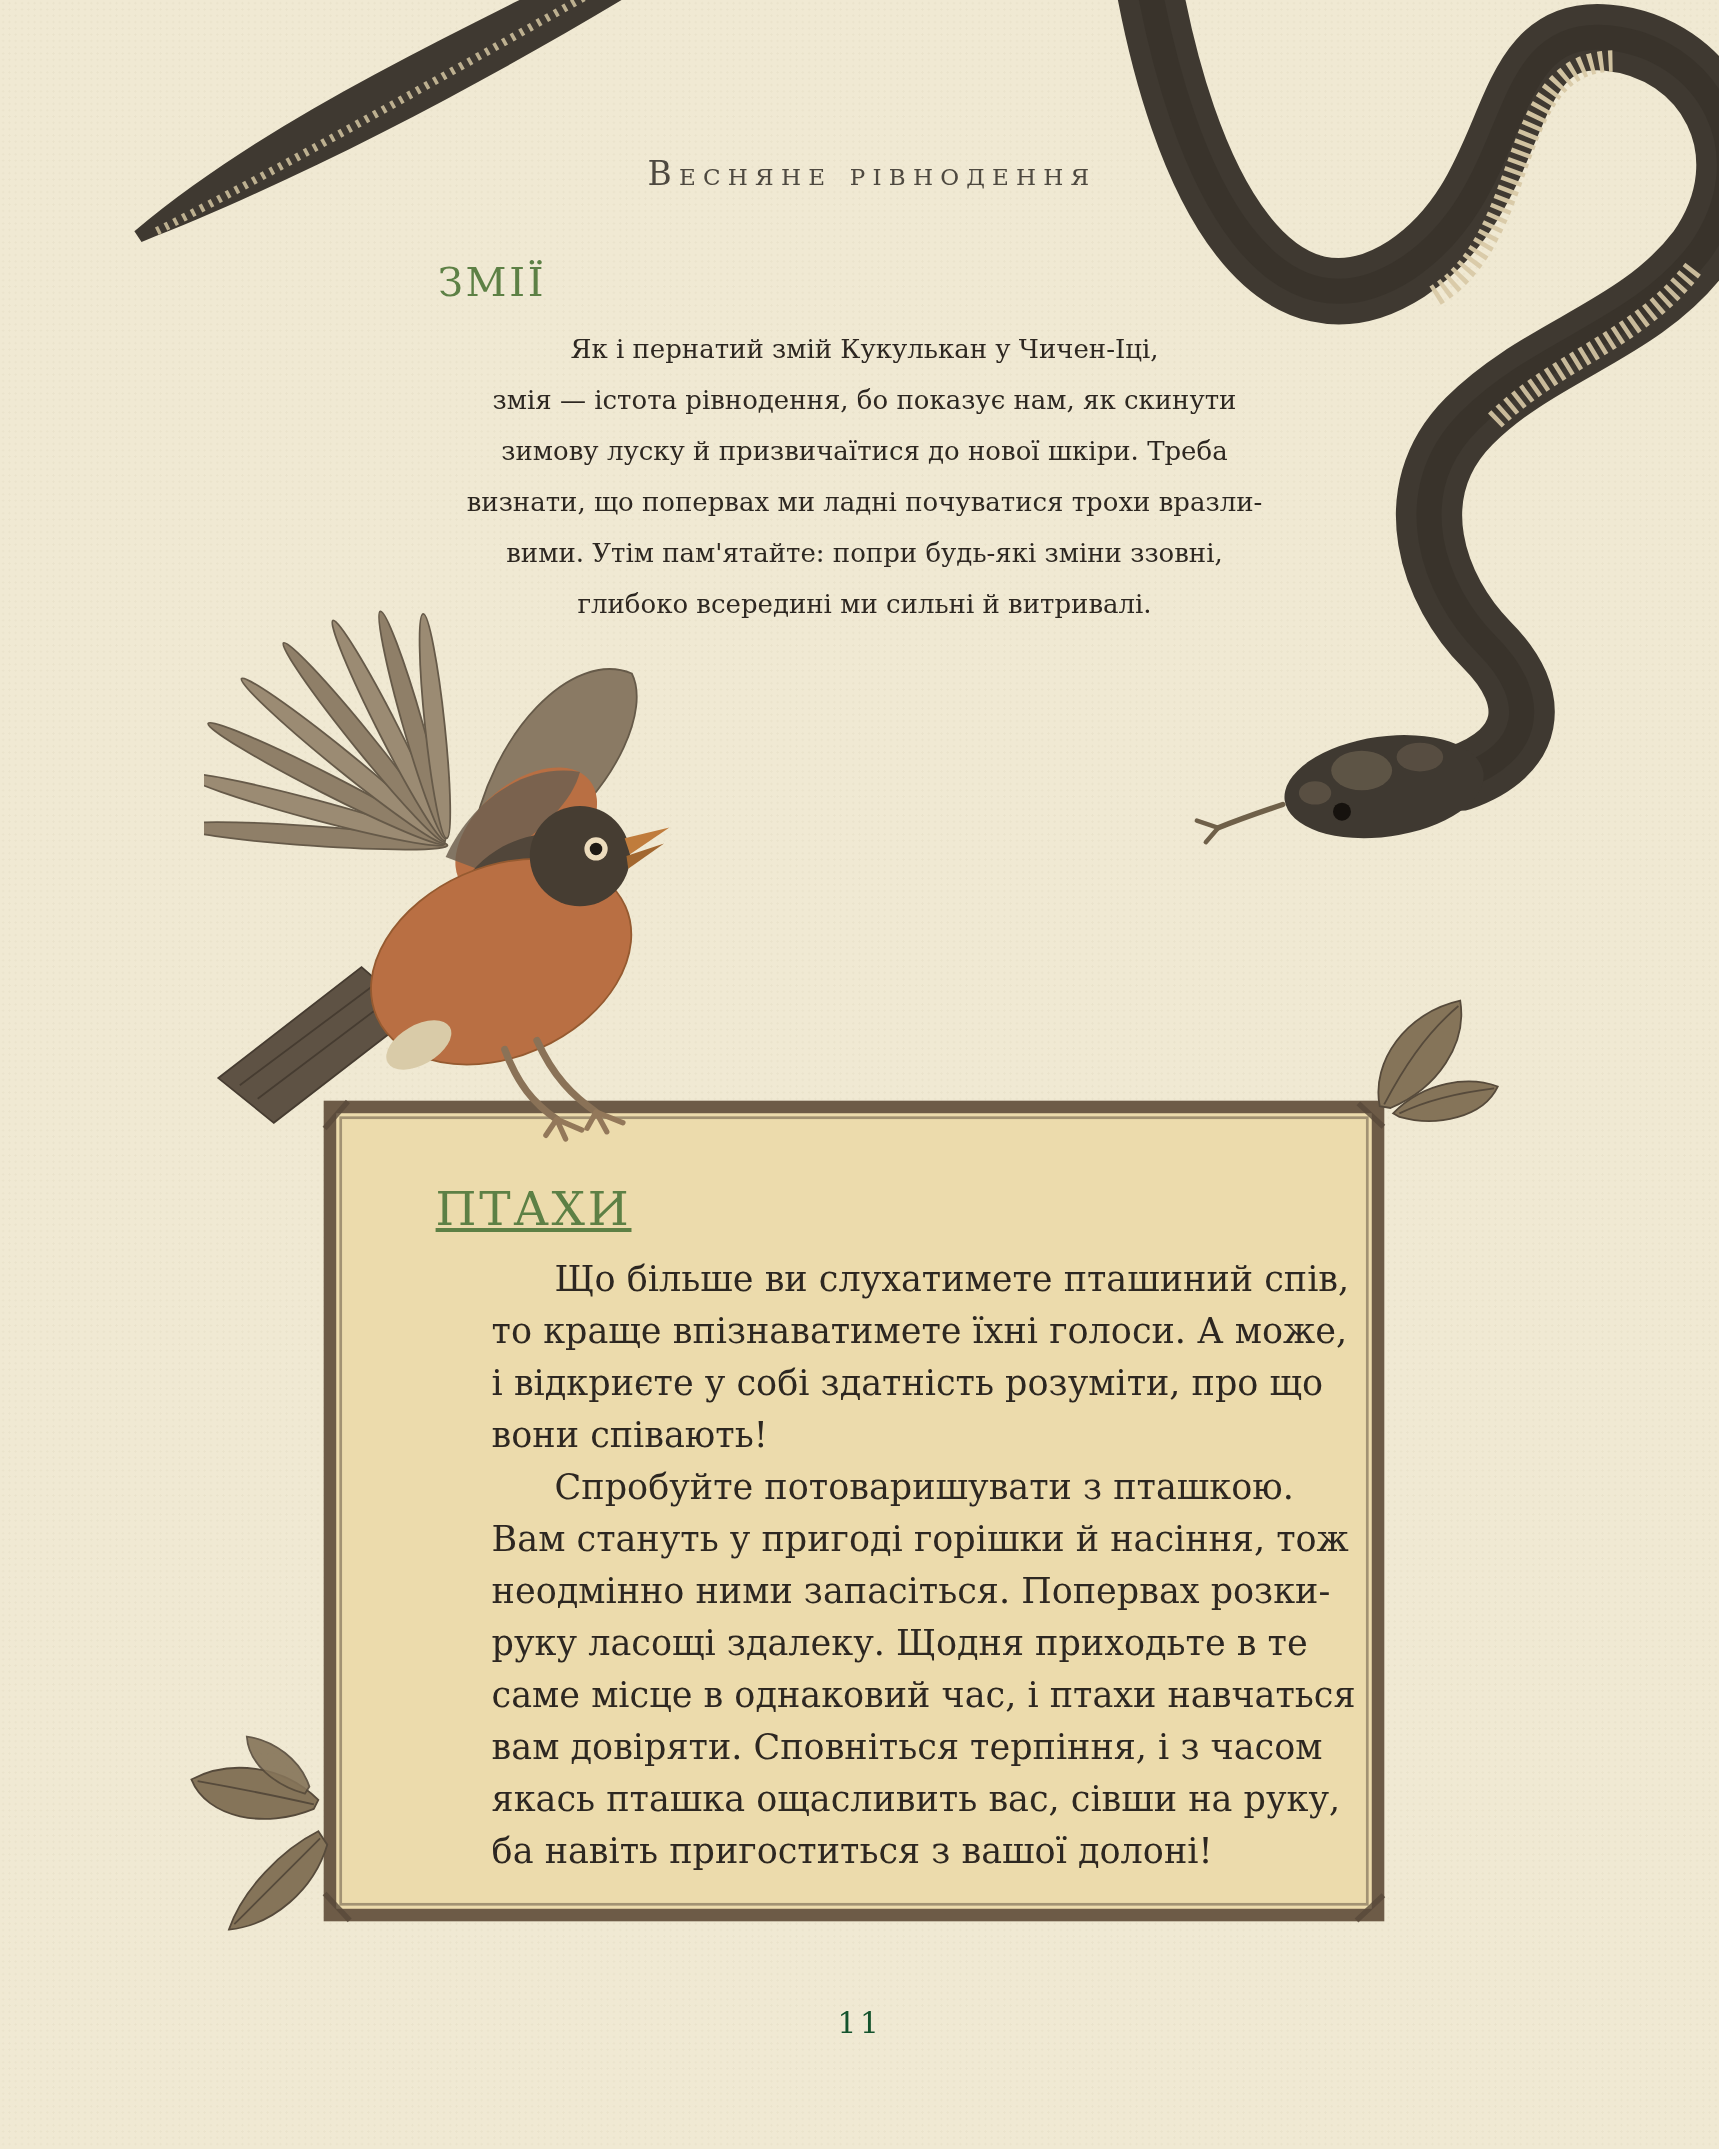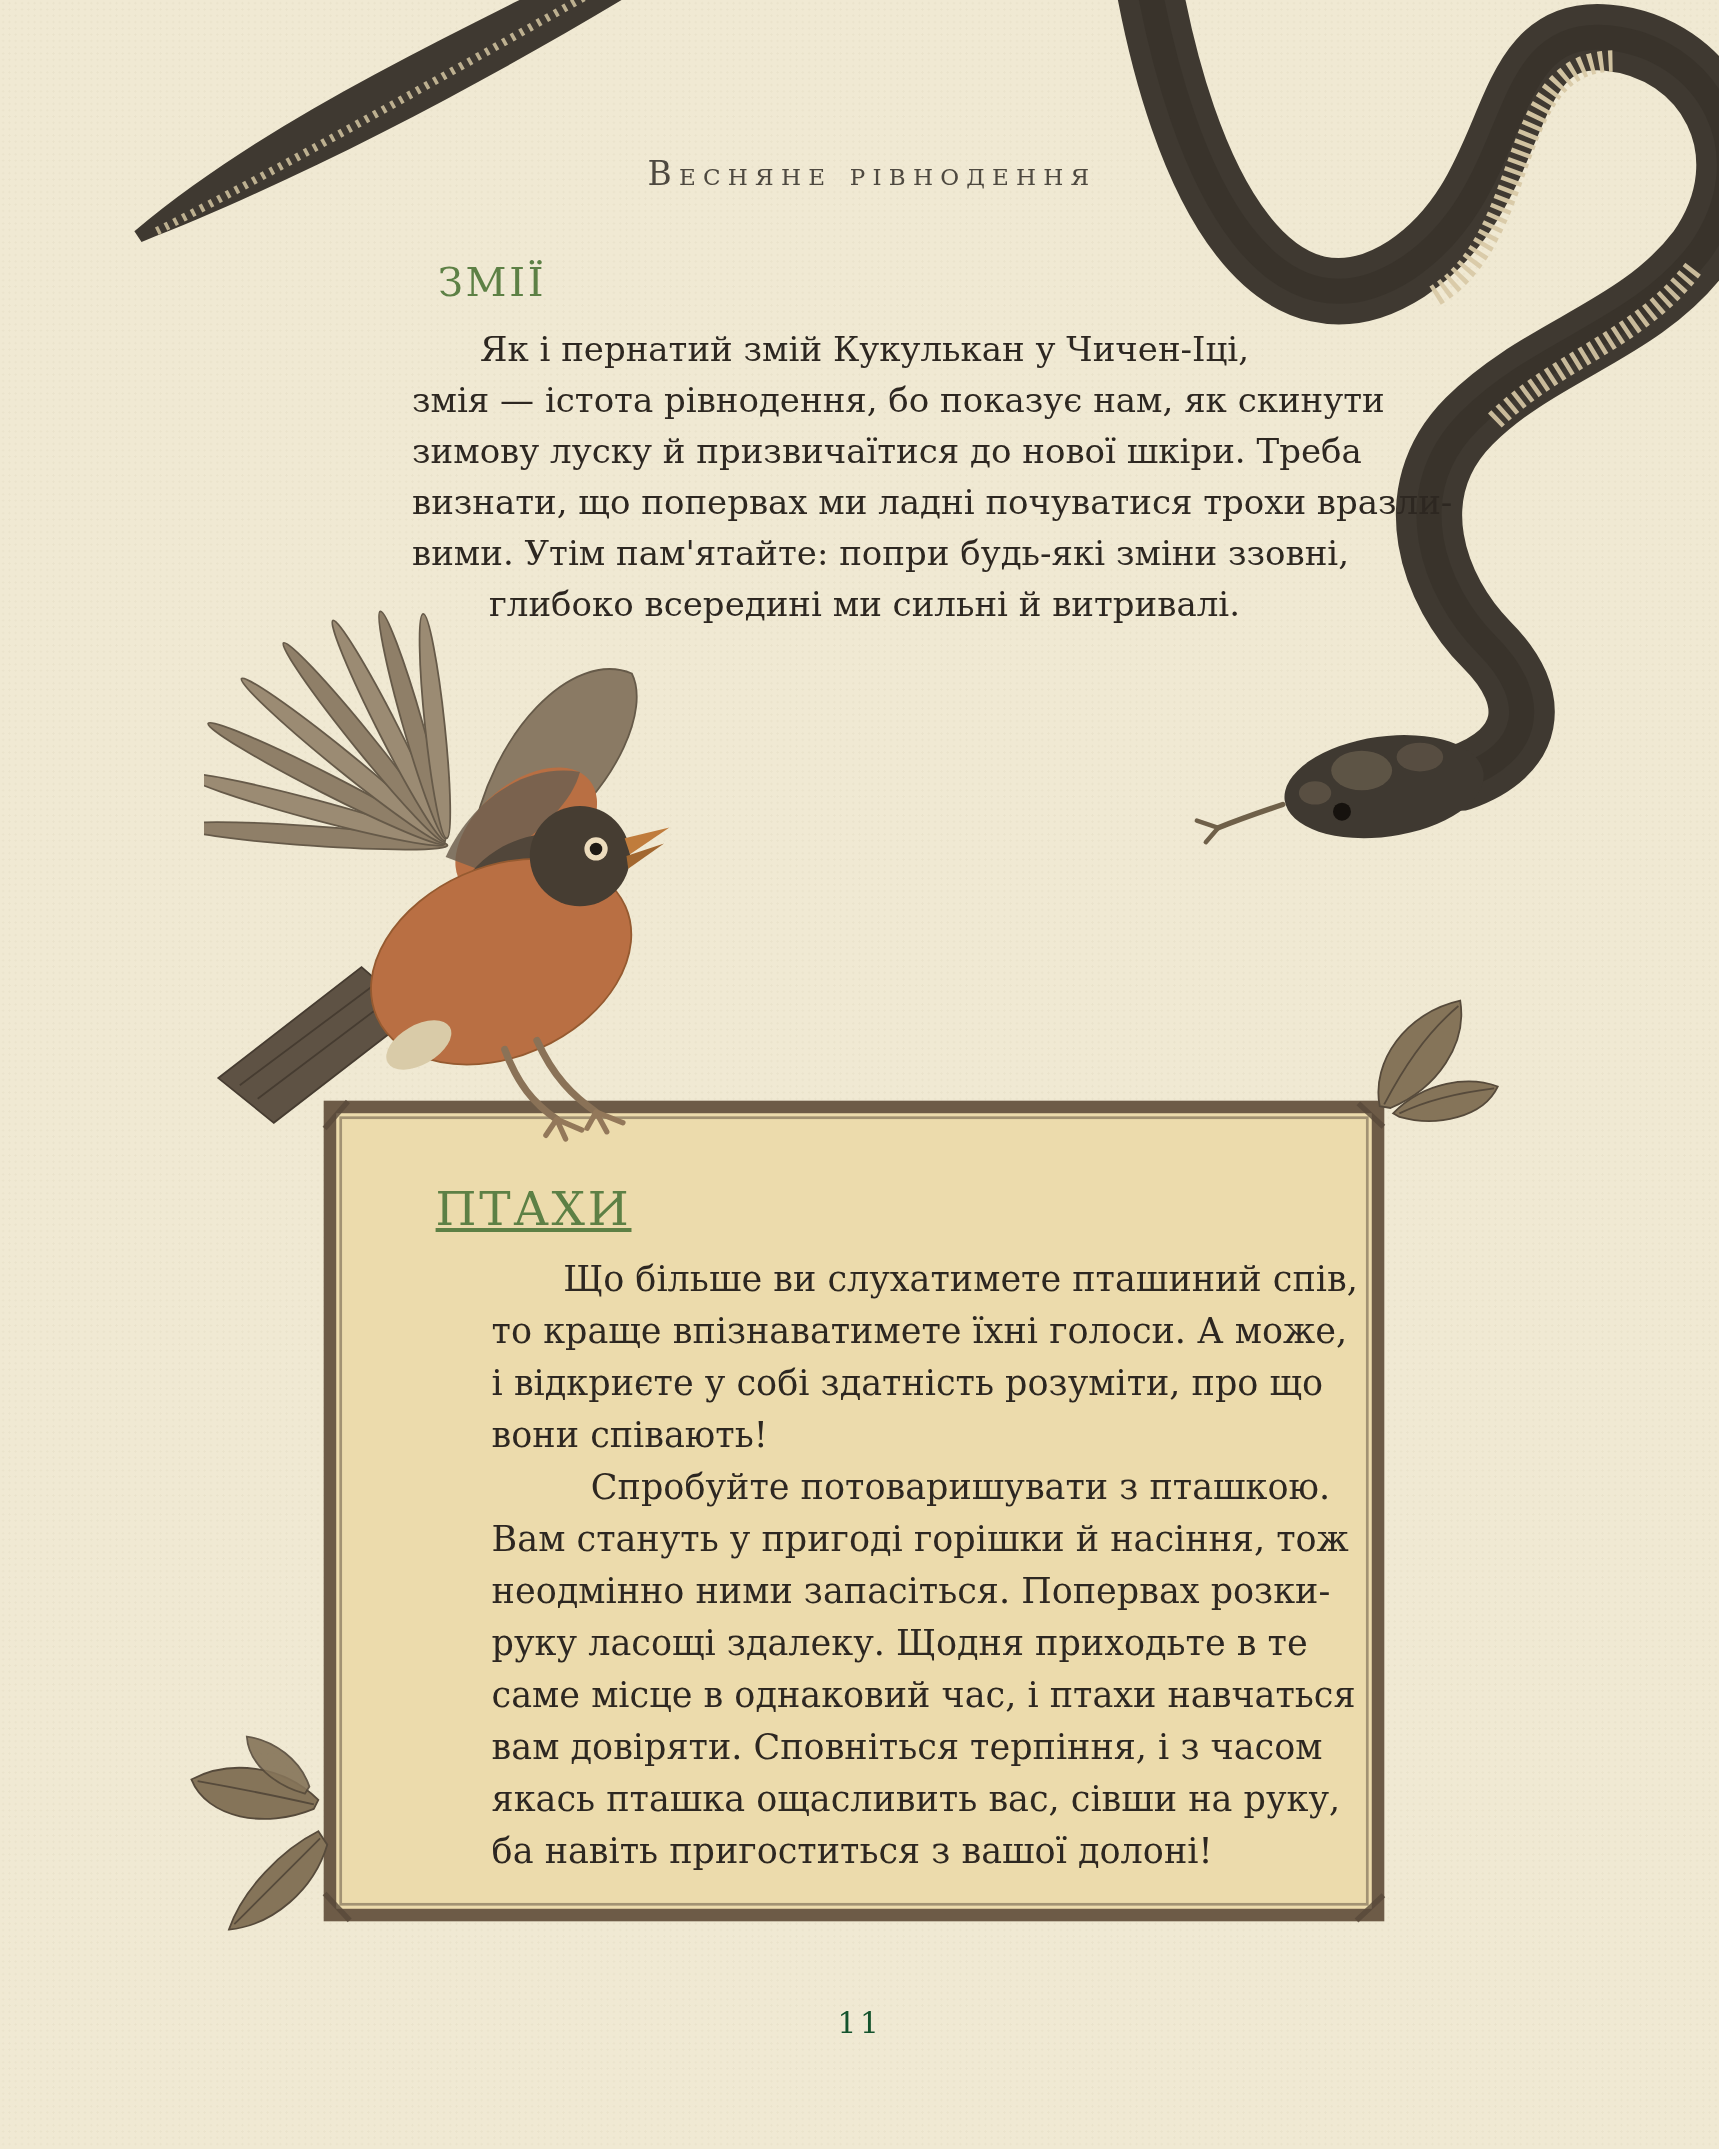--- a/index.html
+++ b/index.html
@@ -14,28 +14,28 @@
   .illu{position:absolute;pointer-events:none;}
   .running-header{
     position:absolute;top:154px;left:12px;width:100%;text-align:center;
     font-variant:small-caps;font-size:33px;letter-spacing:7.2px;color:#4e4940;
   }
   .section-heading{
     font-weight:400;color:#5d8045;letter-spacing:2.7px;margin:0;line-height:1;
   }
   .snakes{position:absolute;left:412px;top:262px;width:905px;}
   .snakes .section-heading{font-size:40px;margin:0 0 21.5px 26px;}
-  .snakes .line{text-align:center;font-size:34px;line-height:51px;white-space:nowrap;}
+  .snakes .line{text-align:center;font-size:26px;line-height:51px;white-space:nowrap;}
   .birds-box{position:absolute;left:321px;top:1098px;width:1066px;height:826px;}
   .frame-svg{position:absolute;left:0;top:0;width:100%;height:100%;}
   .birds-content{position:absolute;left:11.6px;top:11.6px;right:11.6px;bottom:11.6px;
     padding:75px 9px 0 159px;box-sizing:border-box;}
   .birds-content .section-heading{font-size:47px;margin:0 0 21.5px -56px;text-decoration:underline;}
   .birds-content .line{font-size:35px;line-height:52px;white-space:nowrap;text-align:left;}
-  .line.indent{text-indent:63px;text-align:center;}
+  .line.indent{text-indent:63px;}
   .page-number{
     position:absolute;top:2006px;left:0;width:100%;text-align:center;
     font-size:29.6px;letter-spacing:3.6px;color:#14532d;
   }
 </style>
 </head>
 <body>
 
 <svg class="illu" style="left:0;top:0;width:1720px;height:896px;" viewBox="0 0 1920 1000">
 

